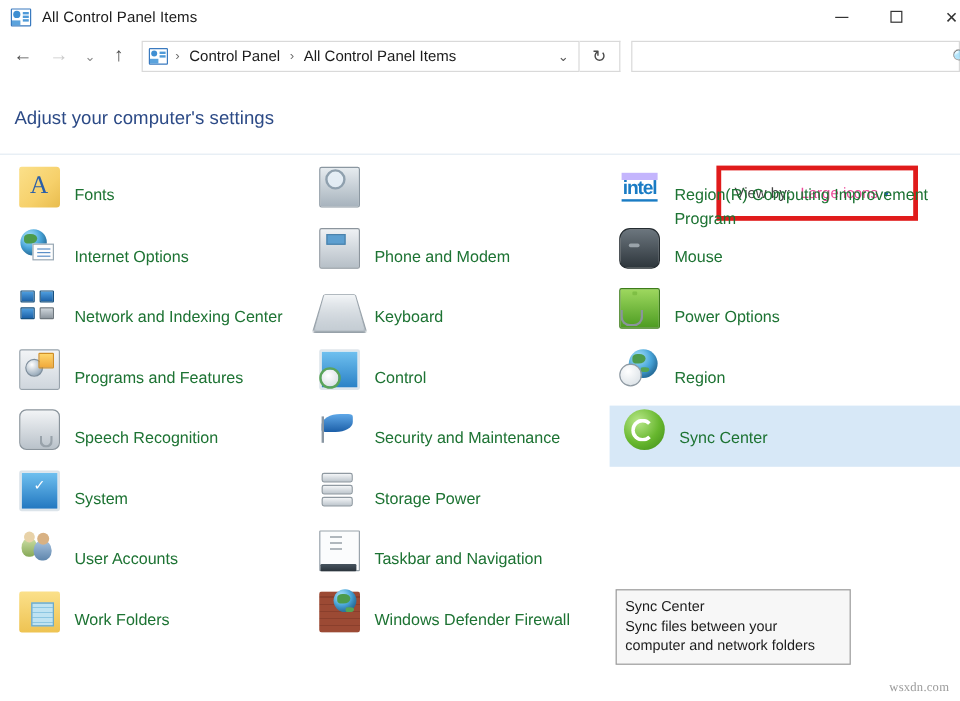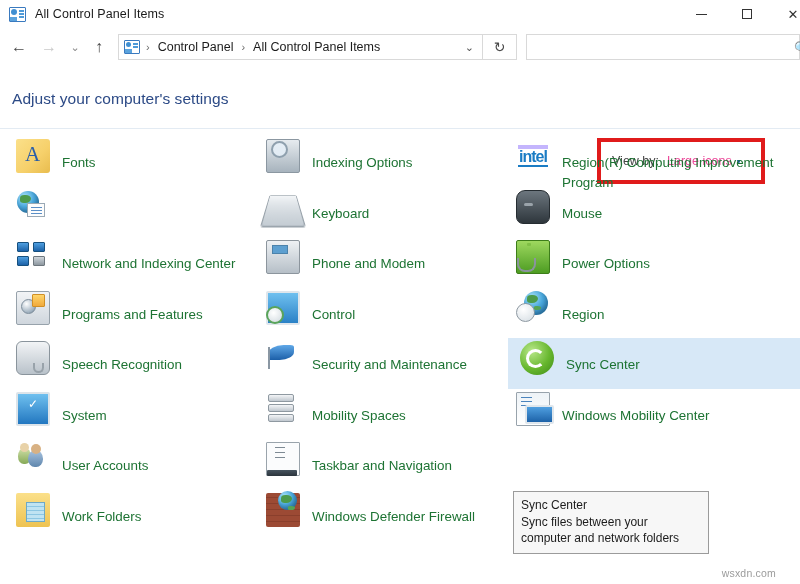--- a/index.html
+++ b/index.html
@@ -307,21 +307,21 @@
       #a2503a;
   }
   .ic-firewall .globe { left: 12px; top: -2px; width: 19px; height: 19px; }
   .ic-intel {
     width: 34px; height: 22px; margin-top: 5px;
     display: flex; align-items: center; justify-content: center;
   }
   .ic-intel span {
     font-family: "Liberation Sans", sans-serif; font-weight: bold;
     font-size: 16px; color: #1a7cc4; letter-spacing: -1px;
-    border-top: 4px solid #c4b5fd; border-bottom: 2px solid #1a7cc4;
+    border-top: 6px solid #c4b5fd; border-bottom: 2px solid #1a7cc4;
     line-height: 1.05; padding: 0 1px;
   }
   .ic-mouse {
     width: 27px; height: 14px; margin-top: 10px; border-radius: 9px 9px 7px 7px;
     background: linear-gradient(#6c767e,#2e363c);
     border: 1px solid #252c31;
   }
   .ic-mouse::after {
     content: ""; position: absolute; left: 7px; top: 12px; width: 9px; height: 3px;
     background: #9aa3aa; border-radius: 2px;
@@ -392,22 +392,22 @@
     position: absolute; left: 513px; top: 425px; width: 196px;
     background: #f7f7f7; border: 1px solid #9b9b9b;
     padding: 5px 7px 6px 7px;
     font-size: 12px; color: #1c1c1c; line-height: 1.38;
     z-index: 40;
   }
   .tooltip .tt-line { white-space: normal; }
 
   
   .watermark {
-    position: absolute; right: 24px; bottom: 5px;
-    font-size: 10.5px; color: #9b9b9b; letter-spacing: .2px;
+    position: absolute; right: 9px; bottom: 5px;
+    font-size: 10.5px; color: #9b9b9b; letter-spacing: .2px; font-family: Liberation Serif, serif;
   }
 </style>
 </head>
 <body>
 
 <div class="titlebar">
   <div class="titlebar-icon"></div>
   <div class="titlebar-text">All Control Panel Items</div>
   <div class="wincontrols">
     <div class="wc wc-min">
@@ -461,20 +461,21 @@
     <div class="col col-1">
       <div class="item">
         <span class="ico ic-fonts"></span>
         <span class="lbl">Fonts</span>
       </div>
       <div class="item">
         <span class="ico ic-internet">
           <span class="globe"></span>
             <span class="page"></span>
         </span>
+        <span class="lbl">Internet Options</span>
       </div>
       <div class="item">
         <span class="ico ic-network">
           <i></i>
             <i></i>
             <i></i>
             <i></i>
         </span>
         <span class="lbl">Network and Indexing Center</span>
       </div>
@@ -501,45 +502,44 @@
       </div>
       <div class="item">
         <span class="ico ic-workfolders"></span>
         <span class="lbl">Work Folders</span>
       </div>
     </div>
 
     <div class="col col-2">
       <div class="item">
         <span class="ico ic-indexing"></span>
-        <span class="lbl">Indexing Options</span>
+      </div>
+      <div class="item">
+        <span class="ico ic-phone"></span>
+        <span class="lbl">Phone and Modem</span>
       </div>
       <div class="item">
         <span class="ico ic-keyboard"></span>
         <span class="lbl">Keyboard</span>
       </div>
       <div class="item">
-        <span class="ico ic-phone"></span>
-        <span class="lbl">Phone and Modem</span>
-      </div>
-      <div class="item">
         <span class="ico ic-recovery"></span>
         <span class="lbl">Control</span>
       </div>
       <div class="item">
         <span class="ico ic-flag"></span>
         <span class="lbl">Security and Maintenance</span>
       </div>
       <div class="item">
         <span class="ico ic-storage">
           <i></i>
             <i></i>
             <i></i>
         </span>
-        <span class="lbl">Mobility Spaces</span>
+        <span class="lbl">Storage Power</span>
       </div>
       <div class="item">
         <span class="ico ic-taskbar"></span>
         <span class="lbl">Taskbar and Navigation</span>
       </div>
       <div class="item">
         <span class="ico ic-firewall">
           <span class="globe"></span>
         </span>
         <span class="lbl">Windows Defender Firewall</span>
@@ -564,24 +564,20 @@
       <div class="item">
         <span class="ico ic-region">
           <span class="globe"></span>
         </span>
         <span class="lbl">Region</span>
       </div>
       <div class="item hover">
         <span class="ico ic-sync"></span>
         <span class="lbl">Sync Center</span>
       </div>
-      <div class="item">
-        <span class="ico ic-mobility"></span>
-        <span class="lbl">Windows Mobility Center</span>
-      </div>
     </div>
 
   </div>
 
   <div class="tooltip">
     <div class="tt-line">Sync Center</div>
     <div class="tt-line">Sync files between your computer and network folders</div>
   </div>
 
   <div class="watermark">wsxdn.com</div>

